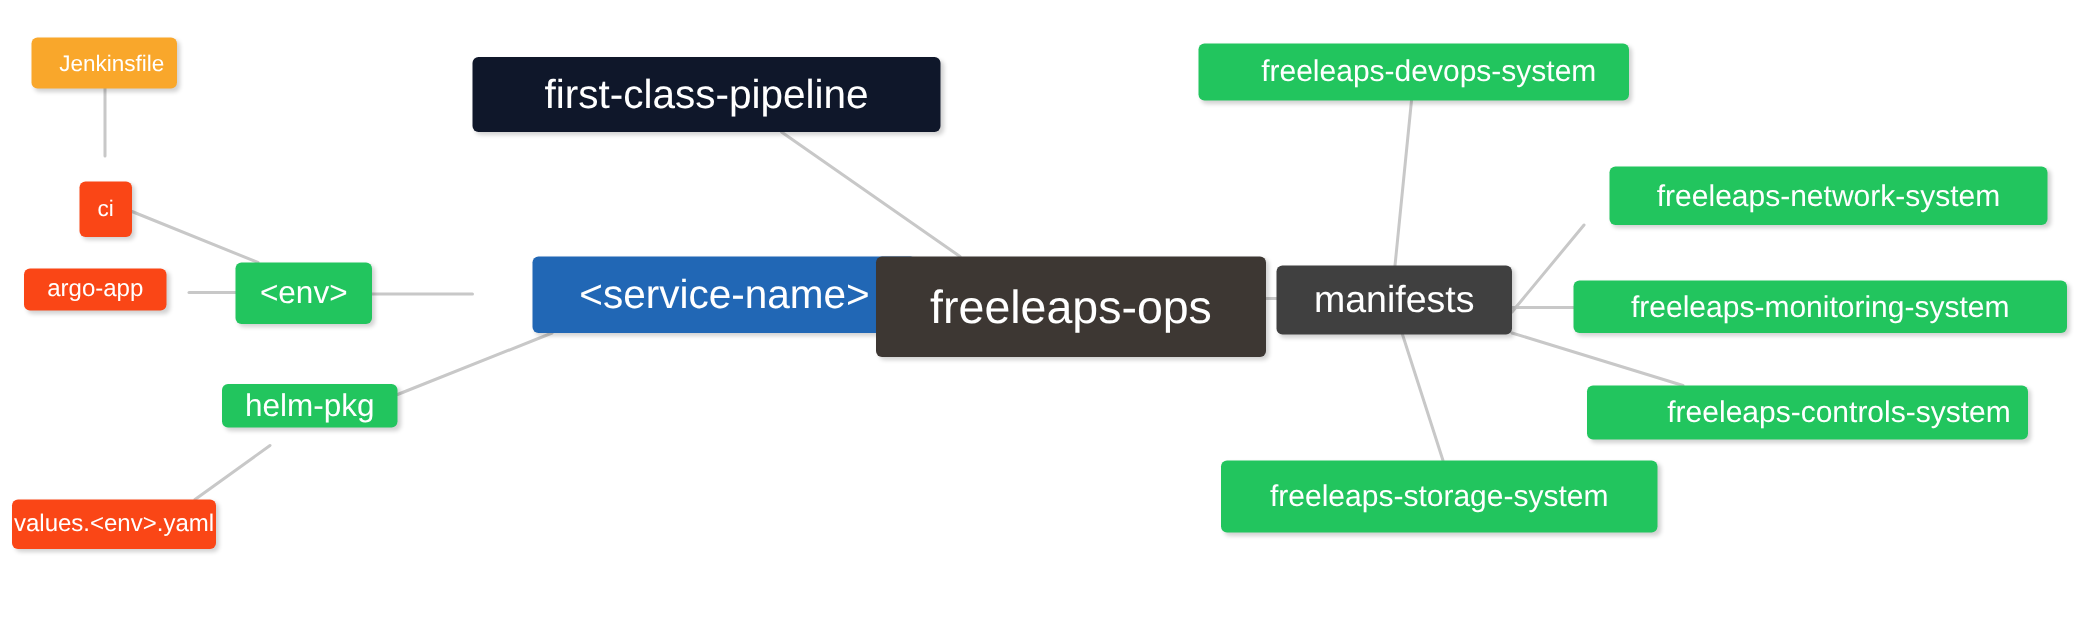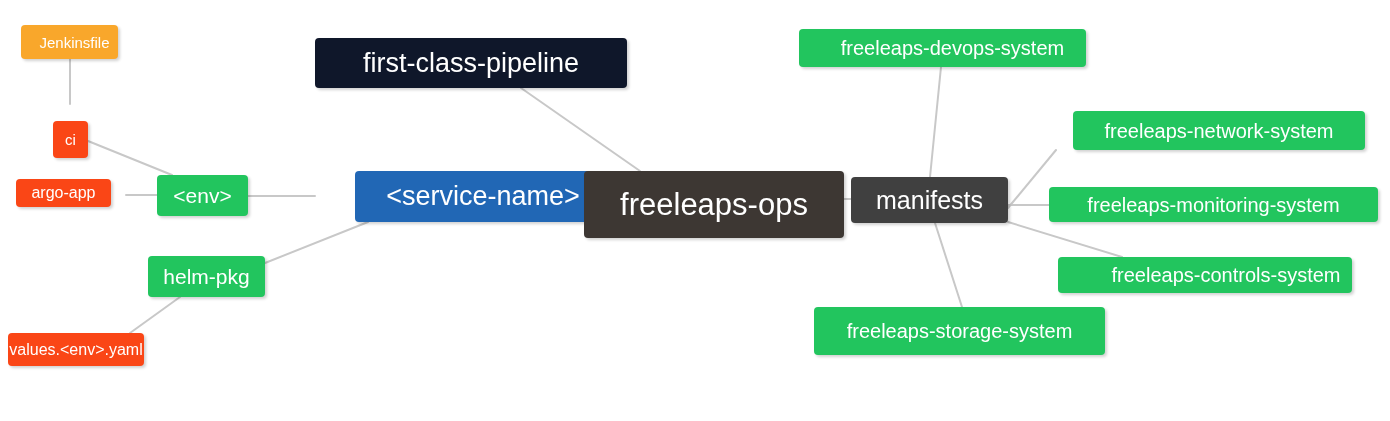--- a/index.html
+++ b/index.html
@@ -58,21 +58,21 @@
       <line x1="1008" y1="208" x2="1056" y2="150" stroke="#c8c8c8" stroke-width="2" stroke-linecap="round"></line>
       <line x1="1008" y1="205" x2="1049" y2="205" stroke="#c8c8c8" stroke-width="2" stroke-linecap="round"></line>
       <line x1="1008" y1="222" x2="1122" y2="257" stroke="#c8c8c8" stroke-width="2" stroke-linecap="round"></line>
       <line x1="935" y1="223" x2="962" y2="307" stroke="#c8c8c8" stroke-width="2" stroke-linecap="round"></line>
     </svg>
   <div id="node-layer">
       <div class="node" style="left: 21px; top: 25px; width: 97px; height: 34px; background: rgb(249, 167, 43); font-size: 15px; padding-left: 10px;">Jenkinsfile</div>
       <div class="node" style="left: 53px; top: 104px; width: 35px; height: 37px; background: rgb(250, 70, 22); font-size: 15px; margin-top: 17px;">ci</div>
       <div class="node" style="left: 16px; top: 179px; width: 95px; height: 28px; background: rgb(250, 70, 22); font-size: 16px;">argo-app</div>
       <div class="node" style="left: 157px; top: 175px; width: 91px; height: 41px; background: rgb(34, 197, 94); font-size: 21px;">&lt;env&gt;</div>
-      <div class="node" style="left: 148px; top: 256px; width: 117px; height: 41px; background: rgb(34, 197, 94); font-size: 21px;">helm-pkg</div>
+      <div class="node" style="left: 148px; top: 256px; width: 117px; height: 29px; background: rgb(34, 197, 94); font-size: 21px;">helm-pkg</div>
       <div class="node" style="left: 8px; top: 333px; width: 136px; height: 33px; background: rgb(250, 70, 22); font-size: 16px;">values.&lt;env&gt;.yaml</div>
       <div class="node" style="left: 315px; top: 38px; width: 312px; height: 50px; background: #0f172a; font-size: 27px;">first-class-pipeline</div>
       <div class="node" style="left: 315px; top: 171px; width: 256px; height: 51px; background: rgb(33, 103, 181); font-size: 27px; margin-left: 40px;">&lt;service-name&gt;</div>
       <div class="node" style="left: 584px; top: 171px; width: 260px; height: 67px; background: rgb(61, 55, 51); font-size: 31px;">freeleaps-ops</div>
       <div class="node" style="left: 851px; top: 177px; width: 157px; height: 46px; background: #404040; font-size: 25px;">manifests</div>
       <div class="node" style="left: 799px; top: 29px; width: 287px; height: 38px; background: rgb(34, 197, 94); font-size: 20px; padding-left: 20px;">freeleaps-devops-system</div>
       <div class="node" style="left: 1056px; top: 111px; width: 292px; height: 39px; background: rgb(34, 197, 94); font-size: 20px; margin-left: 17px;">freeleaps-network-system</div>
       <div class="node" style="left: 1049px; top: 187px; width: 329px; height: 35px; background: rgb(34, 197, 94); font-size: 20px;">freeleaps-monitoring-system</div>
       <div class="node" style="left: 1058px; top: 257px; width: 294px; height: 36px; background: rgb(34, 197, 94); font-size: 20px; padding-left: 42px;">freeleaps-controls-system</div>
       <div class="node" style="left: 814px; top: 307px; width: 291px; height: 48px; background: rgb(34, 197, 94); font-size: 20px;">freeleaps-storage-system</div>

